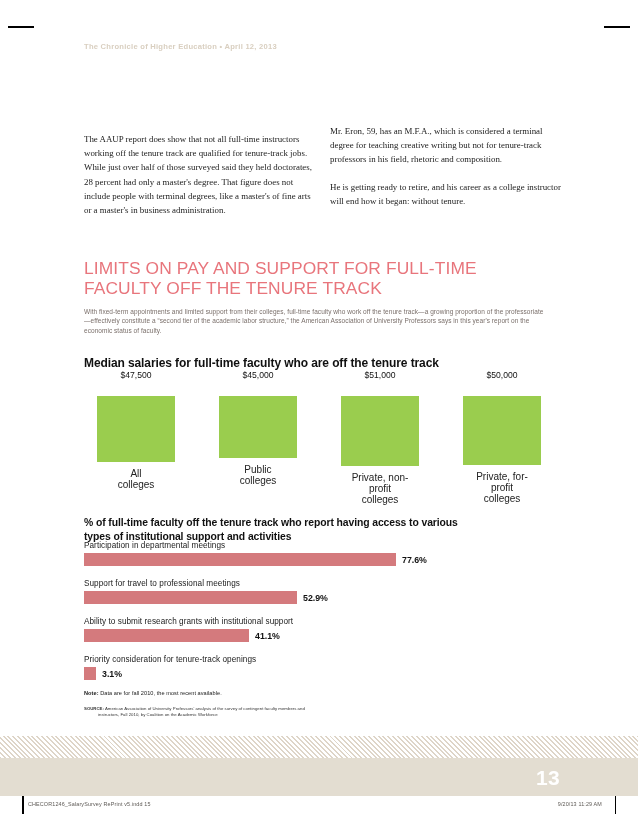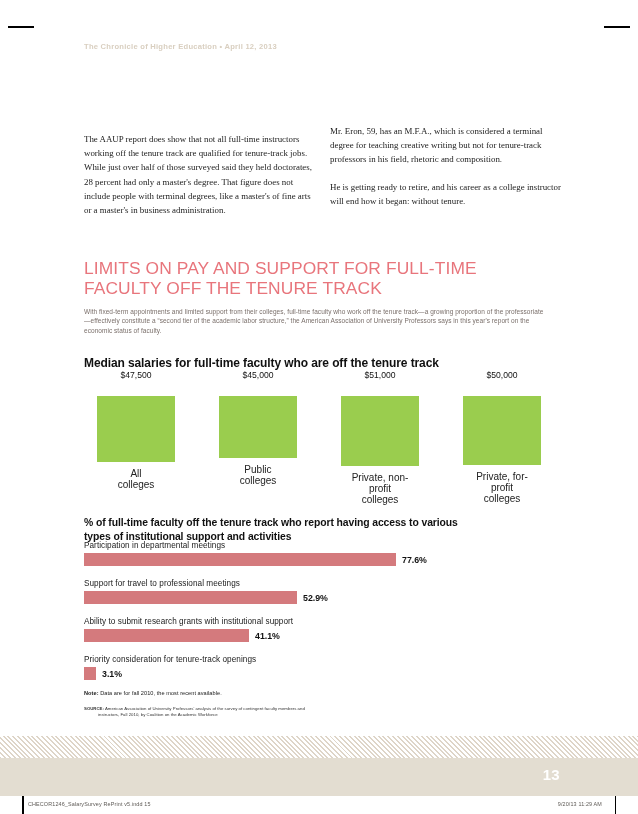--- a/index.html
+++ b/index.html
@@ -100,21 +100,21 @@
     position:absolute;left:0;right:0;top:736px;height:22px;
     background:
       repeating-linear-gradient(45deg,
         #ded5c8 0px,#ded5c8 1.4px,
         #ffffff 1.4px,#ffffff 3.4px);
   }
   .beige{
     position:absolute;left:0;right:0;top:758px;height:38px;background:#e3ddd1;}
   .folio{
     position:absolute;right:78px;top:766px;
-    font-size:15px;font-weight:700;color:#ffffff;letter-spacing:.3px;
+    font-size:21px;font-weight:700;color:#ffffff;letter-spacing:.3px;
   }
   .imprint{
     position:absolute;left:28px;top:801px;
     font-size:5.4px;color:#5d5955;letter-spacing:.15px;
   }
   .stamp{
     position:absolute;right:36px;top:801px;
     font-size:5.4px;color:#5d5955;letter-spacing:.15px;
   }
 </style>

